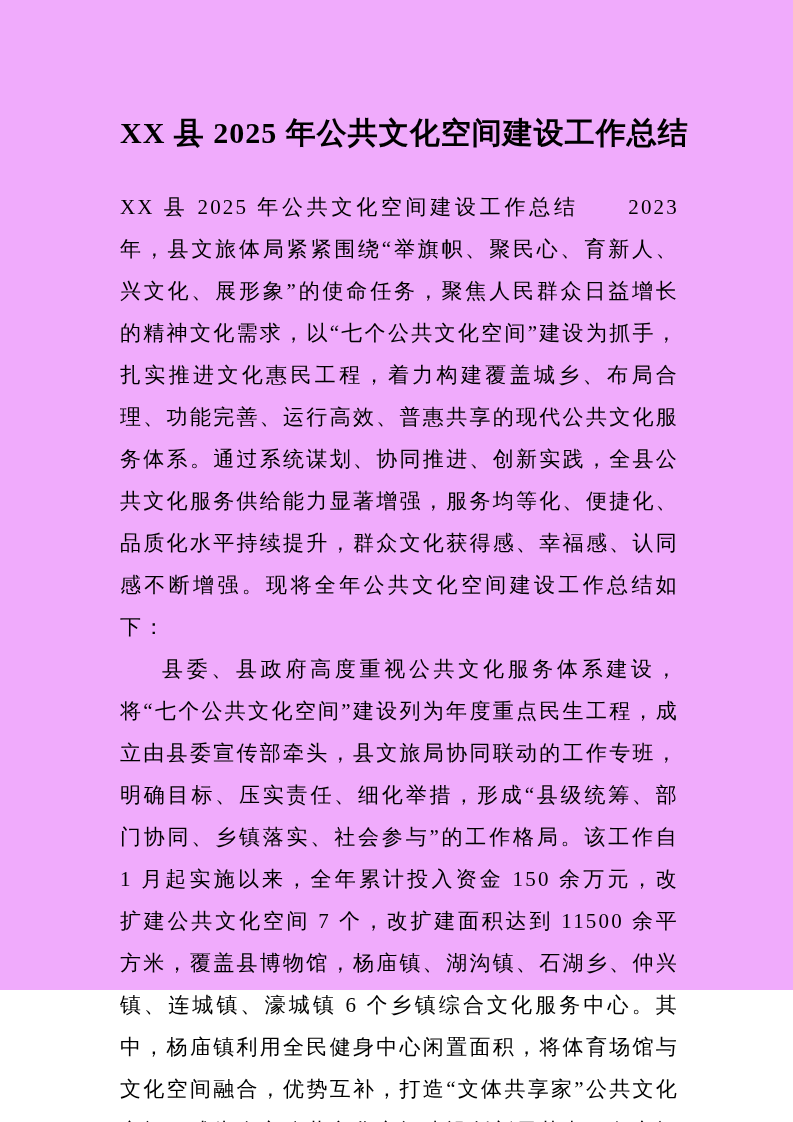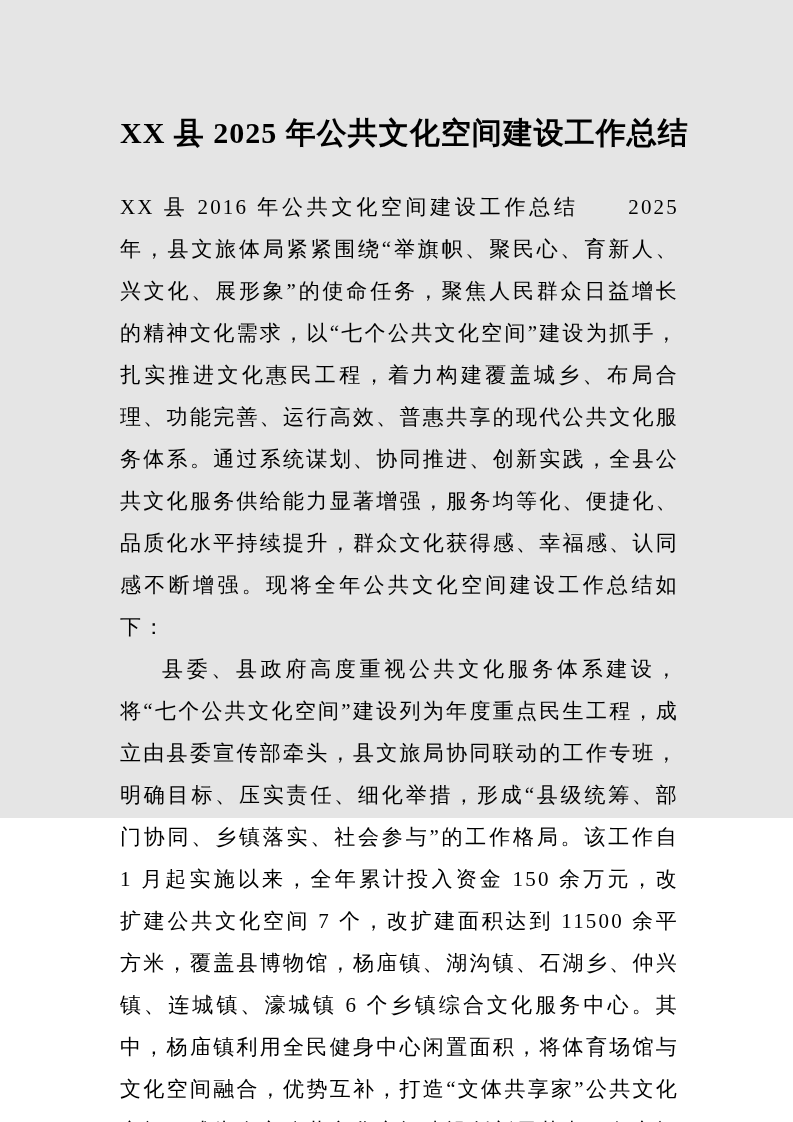--- a/index.html
+++ b/index.html
@@ -10,22 +10,22 @@
   body {
     width: 793px;
     height: 1122px;
     overflow: hidden;
     font-family: "Liberation Serif", "DejaVu Serif", serif;
     color: #000000;
   }
   .page {
     box-sizing: border-box;
     width: 793px;
-    height: 818px;
-    background: #e5e5e5;
+    height: 990px;
+    background: #f0abfc;
     padding: 111px 114px 40px 120px;
   }
   .doc-title {
     margin: 0 0 31px 0;
     font-size: 30px;
     line-height: 44px;
     font-weight: bold;
     text-align: center;
     letter-spacing: 1px;
     white-space: nowrap;
@@ -40,15 +40,15 @@
   }
   .para.indent {
     text-indent: 2em;
   }
 </style>
 </head>
 <body>
 
 <div class="page">
   <h1 class="doc-title">XX 县 2025 年公共文化空间建设工作总结</h1>
-  <p class="para">XX 县 2016 年公共文化空间建设工作总结　　2025 年，县文旅体局紧紧围绕“举旗帜、聚民心、育新人、兴文化、展形象”的使命任务，聚焦人民群众日益增长的精神文化需求，以“七个公共文化空间”建设为抓手，扎实推进文化惠民工程，着力构建覆盖城乡、布局合理、功能完善、运行高效、普惠共享的现代公共文化服务体系。通过系统谋划、协同推进、创新实践，全县公共文化服务供给能力显著增强，服务均等化、便捷化、品质化水平持续提升，群众文化获得感、幸福感、认同感不断增强。现将全年公共文化空间建设工作总结如下：</p>
+  <p class="para">XX 县 2025 年公共文化空间建设工作总结　　2023 年，县文旅体局紧紧围绕“举旗帜、聚民心、育新人、兴文化、展形象”的使命任务，聚焦人民群众日益增长的精神文化需求，以“七个公共文化空间”建设为抓手，扎实推进文化惠民工程，着力构建覆盖城乡、布局合理、功能完善、运行高效、普惠共享的现代公共文化服务体系。通过系统谋划、协同推进、创新实践，全县公共文化服务供给能力显著增强，服务均等化、便捷化、品质化水平持续提升，群众文化获得感、幸福感、认同感不断增强。现将全年公共文化空间建设工作总结如下：</p>
   <p class="para indent">县委、县政府高度重视公共文化服务体系建设，将“七个公共文化空间”建设列为年度重点民生工程，成立由县委宣传部牵头，县文旅局协同联动的工作专班，明确目标、压实责任、细化举措，形成“县级统筹、部门协同、乡镇落实、社会参与”的工作格局。该工作自 1 月起实施以来，全年累计投入资金 150 余万元，改扩建公共文化空间 7 个，改扩建面积达到 11500 余平方米，覆盖县博物馆，杨庙镇、湖沟镇、石湖乡、仲兴镇、连城镇、濠城镇 6 个乡镇综合文化服务中心。其中，杨庙镇利用全民健身中心闲置面积，将体育场馆与文化空间融合，优势互补，打造“文体共享家”公共文化空间，成为全市公共文化空间建设创新示范点。各空间共组织开展</p>
 </div>
 
 </body></html>

